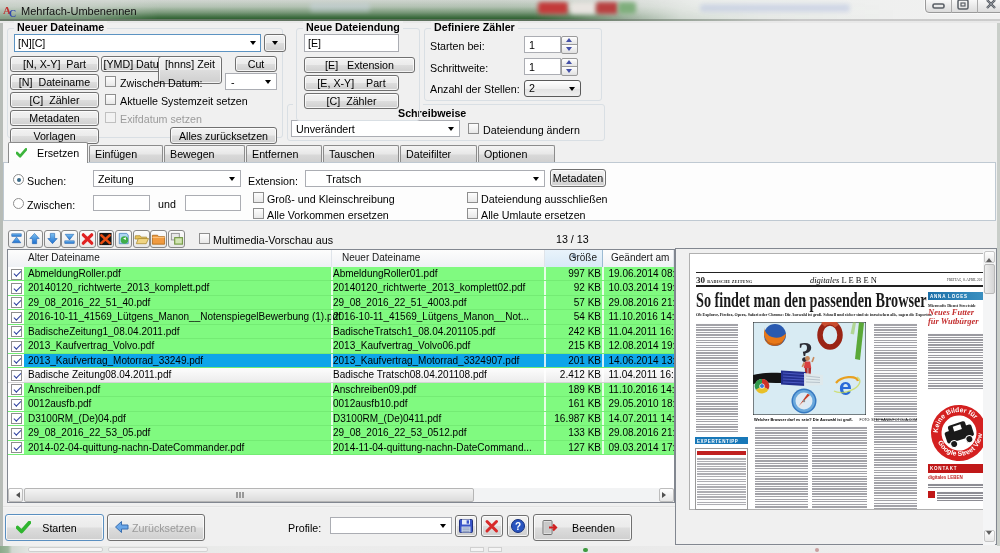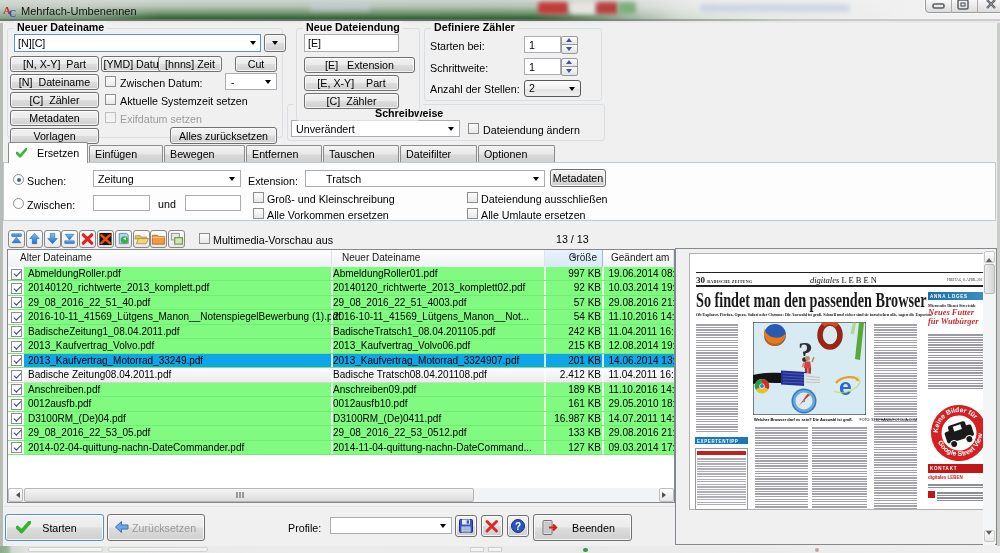--- a/index.html
+++ b/index.html
@@ -81,40 +81,40 @@
     </div>
 <div class="inp" style="left:11px;top:13px;width:247px;height:18px;border-color:#5c93c2">
       <span style="position:absolute;left:3px;top:2px">[N][C]</span>
       <i class="dar" style="right:4px"></i>
     </div>
 <div class="btn" style="left:261px;top:13px;width:22px;height:18px">
       <i class="dar" style="right:7px"></i>
     </div>
 <div class="btn" style="left:7px;top:35px;width:89px;height:16px;line-height:15px">[N, X-Y]&nbsp; Part</div>
 <div class="btn" style="left:98px;top:35px;width:69px;height:16px;line-height:15px">[YMD] Datum</div>
-<div class="btn" style="left:155px;top:35px;width:64px;height:16px;line-height:15px">[hnns] Zeit</div>
+<div class="btn" style="left:155px;top:35px;width:64px;height:28px;line-height:15px">[hnns] Zeit</div>
 <div class="btn" style="left:232px;top:35px;width:42px;height:16px;line-height:15px">Cut</div>
 <div class="btn" style="left:7px;top:53px;width:89px;height:16px;line-height:15px">[N]&nbsp; Dateiname</div>
 <div class="cb" style="left:102px;top:55px"></div>
     <div class="lbl" style="left:117px;top:56px">Zwischen Datum:</div>
 <div class="dd" style="left:222px;top:52px;width:52px;height:17px">
       <span style="position:absolute;left:5px;top:2px">-</span>
       <i class="dar"></i>
     </div>
 <div class="btn" style="left:7px;top:71px;width:89px;height:16px;line-height:15px">[C]&nbsp; Zähler</div>
 <div class="cb" style="left:102px;top:73px"></div>
     <div class="lbl" style="left:117px;top:74px">Aktuelle Systemzeit setzen</div>
 <div class="btn" style="left:7px;top:89px;width:89px;height:16px;line-height:15px">Metadaten</div>
 <div class="cb" style="left:102px;top:91px;background:#f2f2f2;border-color:#c0c0c0"></div>
     <div class="lbl dis" style="left:117px;top:92px">Exifdatum setzen</div>
 <div class="btn" style="left:7px;top:107px;width:89px;height:16px;line-height:15px">Vorlagen</div>
 <div class="btn" style="left:167px;top:106px;width:107px;height:17px;line-height:16px">Alles zurücksetzen</div>
 
 <div class="gb" style="left:284px;top:83px;width:318px;height:37px"></div>
-<div class="lbl" style="left:372px;top:86px;font-weight:bold">Schreibweise</div>
+<div class="lbl" style="left:395px;top:86px;font-weight:bold">Schreibweise</div>
 <div class="dd" style="left:288px;top:99px;width:169px;height:17px">
       <span style="position:absolute;left:4px;top:2px">Unverändert</span>
       <i class="dar"></i>
     </div>
 <div class="cb" style="left:465px;top:102px"></div>
     <div class="lbl" style="left:480px;top:103px">Dateiendung ändern</div>
 
 <div style="position:absolute;left:290px;top:2px;width:130px;height:84px;background:#f0f0f0"></div>
 <div class="gb" style="left:293px;top:7px;width:124px;height:93px">
       <div class="gt">Neue Dateiendung</div>
@@ -275,21 +275,21 @@
           <rect x="7" y="8" width="6.5" height="5" fill="#d2e5b4"></rect>
         </svg>
       </div>
     </div>
 <div class="cb" style="left:196px;top:212px"></div>
     <div class="lbl" style="left:210px;top:213px">Multimedia-Vorschau aus</div>
 <div class="lbl" style="left:553px;top:212px">13 / 13</div>
 
 <div id="tbl" class="abs" style="left:4px;top:228px;width:668px;height:254px;border:1px solid #828790;background:#fff;font-size:10px">
       <div class="th" style="left:0;width:324px">
-        <span style="position:absolute;left:12px;top:2px">Alter Dateiname</span>
+        <span style="position:absolute;left:20px;top:2px">Alter Dateiname</span>
       </div>
       <div class="th" style="left:324px;width:213px">
         <span style="position:absolute;left:10px;top:2px">Neuer Dateiname</span>
       </div>
       <div class="th" style="left:537px;width:58px;background:linear-gradient(#e9f3fb,#d8e9f7);border-right:1px solid #9cbbd3">
         <span style="position:absolute;right:5px;top:2px">Größe</span>
         <i style="position:absolute;left:26px;top:0;width:0;height:0;border:3px solid transparent;border-bottom:4px solid #77889a;display:block"></i>
       </div>
       <div class="th" style="left:595px;width:71px">
         <span style="position:absolute;left:8px;top:2px">Geändert am</span>

